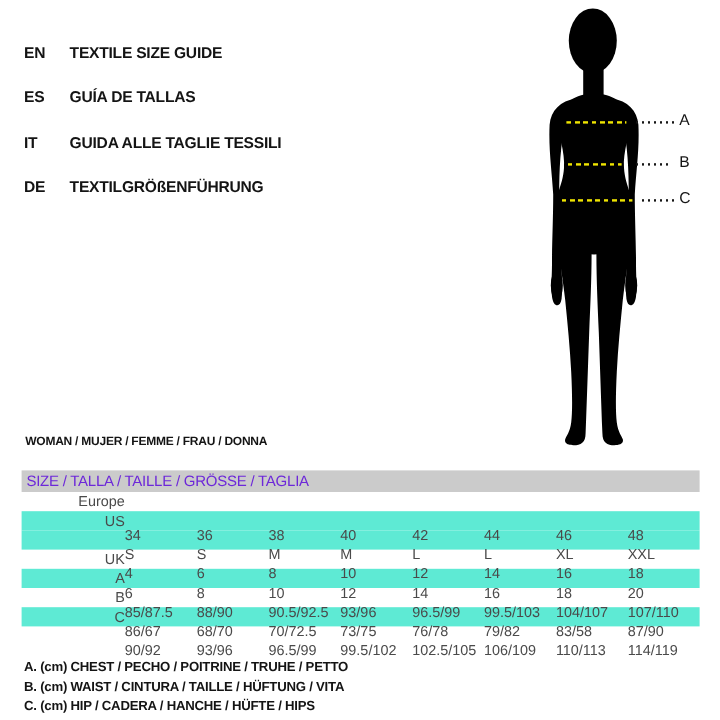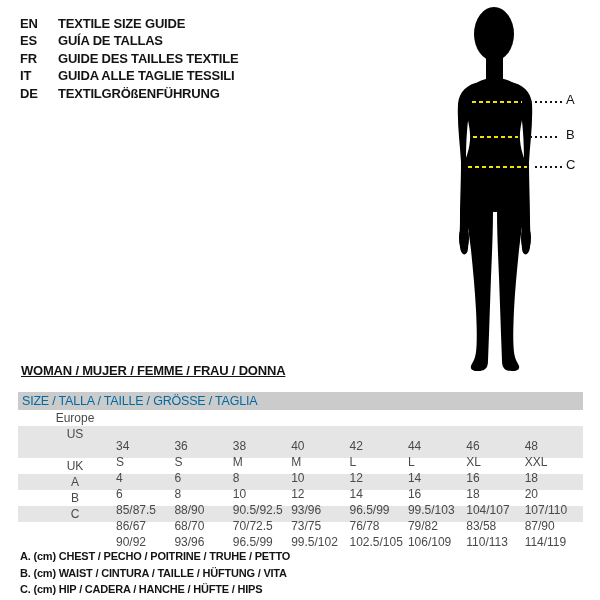--- a/index.html
+++ b/index.html
@@ -4,53 +4,52 @@
 <style>
   html,body{margin:0;padding:0;background:#ffffff;}
   .canvas{
     position:relative;width:600px;height:600px;background:#fff;overflow:hidden;
     font-family:"Liberation Sans","DejaVu Sans",sans-serif;
   }
   
   .lang-block{position:absolute;left:20px;top:15px;color:#141414;
     font-size:13px;font-weight:bold;line-height:17.4px;letter-spacing:-0.2px;}
   .lang-row{white-space:nowrap;}
-  .lang-code{display:inline-block;width:38px;}
+  .lang-code{display:inline-block;width:38px;margin-top:20px;}
   
   .figure{position:absolute;left:440px;top:4px;width:160px;height:372px;}
   .figure svg{position:absolute;left:0;top:0;}
   .mline{position:absolute;height:2px;}
   .mline.yellow{background:repeating-linear-gradient(90deg,#efe400 0 4px,transparent 4px 7px);}
   .mline.dots{background:repeating-linear-gradient(90deg,#161616 0 2px,transparent 2px 5px);}
   .mlabel{position:absolute;font-size:13px;color:#141414;font-weight:normal;}
   
-  .section-title{position:absolute;left:21px;top:363px;font-size:13px;font-weight:bold;
-    color:#141414;letter-spacing:-0.2px;white-space:nowrap;text-decoration:underline;}
+  .section-title{position:absolute;left:21px;top:363px;font-size:10px;font-weight:bold;
+    color:#141414;letter-spacing:-0.2px;white-space:nowrap;}
   
   .size-table{position:absolute;left:18px;top:392px;width:565px;}
-  .t-head{height:18px;line-height:18px;background:#cbcbcb;color:#0369a1;
+  .t-head{height:18px;line-height:18px;background:#cbcbcb;color:#6d28d9;
     font-size:12.5px;padding-left:4px;letter-spacing:-0.2px;}
   .t-row{display:flex;height:16px;line-height:16px;font-size:12px;color:#4a4a4a;}
-  .t-row.shaded{background:#e5e5e5;}
-  .t-row .lbl{width:82px;padding-left:4px;text-align:center;margin-left:12px;}
+  .t-row.shaded{background:#5eead4;}
+  .t-row .lbl{width:82px;padding-left:4px;text-align:right;}
   .t-row .cell{flex:1;white-space:nowrap;margin-top:28px;}
   
   .legend{position:absolute;left:20px;top:516px;font-size:11px;font-weight:bold;
     color:#141414;line-height:16.5px;letter-spacing:-0.2px;margin-top:32px;}
   .legend div{white-space:nowrap;}
 </style>
 </head>
 <body>
 
 <div class="canvas">
 
   <div class="lang-block" id="langBlock">
       <div class="lang-row"><span class="lang-code">EN</span><span class="lang-title">TEXTILE SIZE GUIDE</span></div>
       <div class="lang-row"><span class="lang-code">ES</span><span class="lang-title">GUÍA DE TALLAS</span></div>
-      <div class="lang-row"><span class="lang-code">FR</span><span class="lang-title">GUIDE DES TAILLES TEXTILE</span></div>
       <div class="lang-row"><span class="lang-code">IT</span><span class="lang-title">GUIDA ALLE TAGLIE TESSILI</span></div>
       <div class="lang-row"><span class="lang-code">DE</span><span class="lang-title">TEXTILGRÖßENFÜHRUNG</span></div>
     </div>
 
   <div class="figure">
     <svg width="110" height="368" viewBox="0 0 110 368">
       <g fill="#000000" stroke="none">
 
         <ellipse cx="54" cy="30" rx="20" ry="27"></ellipse>
 

